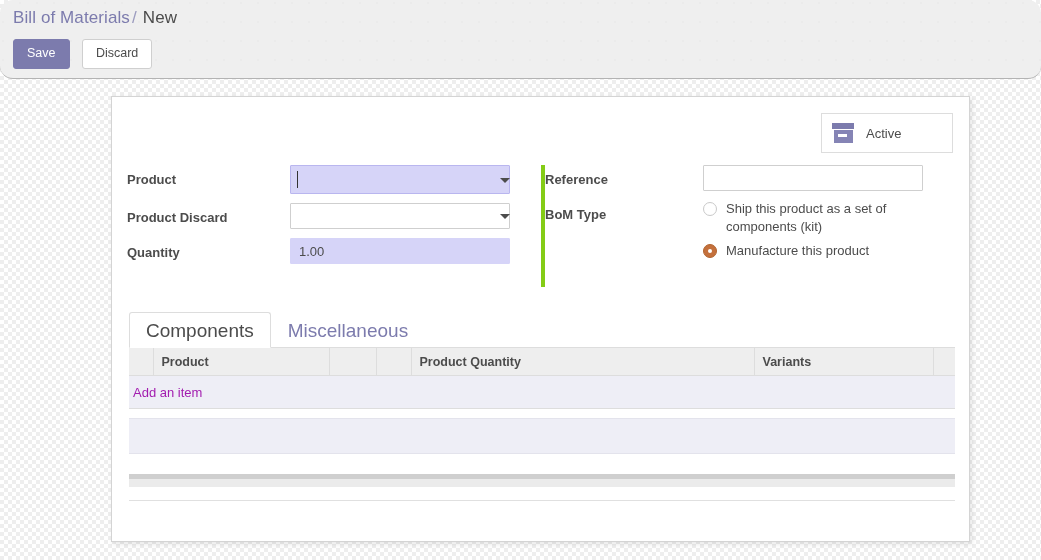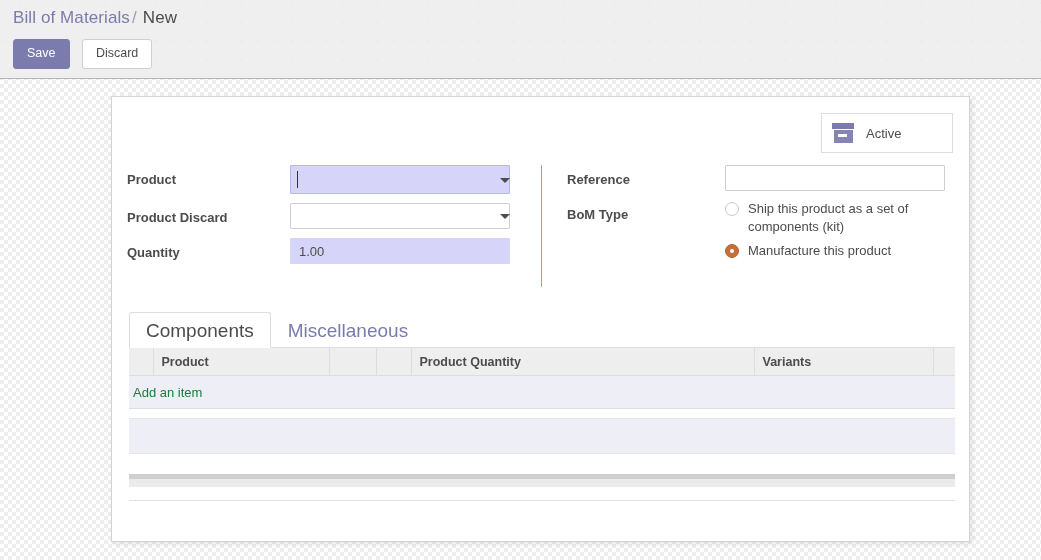--- a/index.html
+++ b/index.html
@@ -20,20 +20,21 @@
 
   
   .control-panel {
     position: absolute; top: 0; left: 0;
     width: 1041px; height: 79px;
     background: #efefef;
     border-bottom: 1px solid #b3b3b3;
     background-image:
       radial-gradient(circle at 3px 3px, rgba(0,0,0,0.035) 0.6px, transparent 0.8px);
     background-size: 17px 19px;
+    border-radius: 13px;
   }
   .breadcrumb {
     position: absolute; left: 13px; top: 8px;
     font-size: 17px; color: #7c7bad;
     letter-spacing: 0.1px; white-space: nowrap;
   }
   .breadcrumb .bc-link { color: #7c7bad; }
   .breadcrumb .bc-sep { color: #9b9bbf; padding: 0 3px 0 2px; }
   .breadcrumb .bc-current { color: #4c4c4c; padding-left: 3px; }
 
@@ -98,21 +99,21 @@
   }
 
   
   .form-group {
     position: absolute; left: 15px; top: 68px;
     width: 828px;
     display: flex;
   }
   .col { width: 50%; position: relative; }
   .col-left { padding-right: 22px; }
-  .col-right { padding-left: 25px; border-left: 1px solid #84cc16; min-height: 122px; }
+  .col-right { border-left: 4px solid #84cc16; min-height: 122px; }
 
   .f-row { display: flex; align-items: flex-start; margin-bottom: 9px; }
   .f-label {
     width: 163px; flex: 0 0 163px;
     font-size: 13px; font-weight: bold; color: #4c4c4c;
     padding-top: 7px; line-height: 16px;
   }
   .f-label-right { width: 158px; flex: 0 0 158px; }
   .f-field { flex: 1 1 auto; position: relative; }
 
@@ -205,21 +206,21 @@
     height: 27px;
   }
   .lst th:last-child { border-right: none; }
   .add-row td {
     background: #eeeef6;
     border-bottom: 1px solid #dddddd;
     padding: 7px 0 7px 2px;
     height: 26px;
   }
   .add-link {
-    font-size: 13px; color: #15803d; cursor: pointer;
+    font-size: 13px; color: #a21caf; cursor: pointer;
     padding-left: 2px;
   }
 
   
   .filler-bar {
     position: absolute; left: 17px; top: 321px;
     width: 826px; height: 36px;
     background: #eeeef6;
     border-top: 1px solid #e3e3ec;
     border-bottom: 1px solid #e3e3ec;

